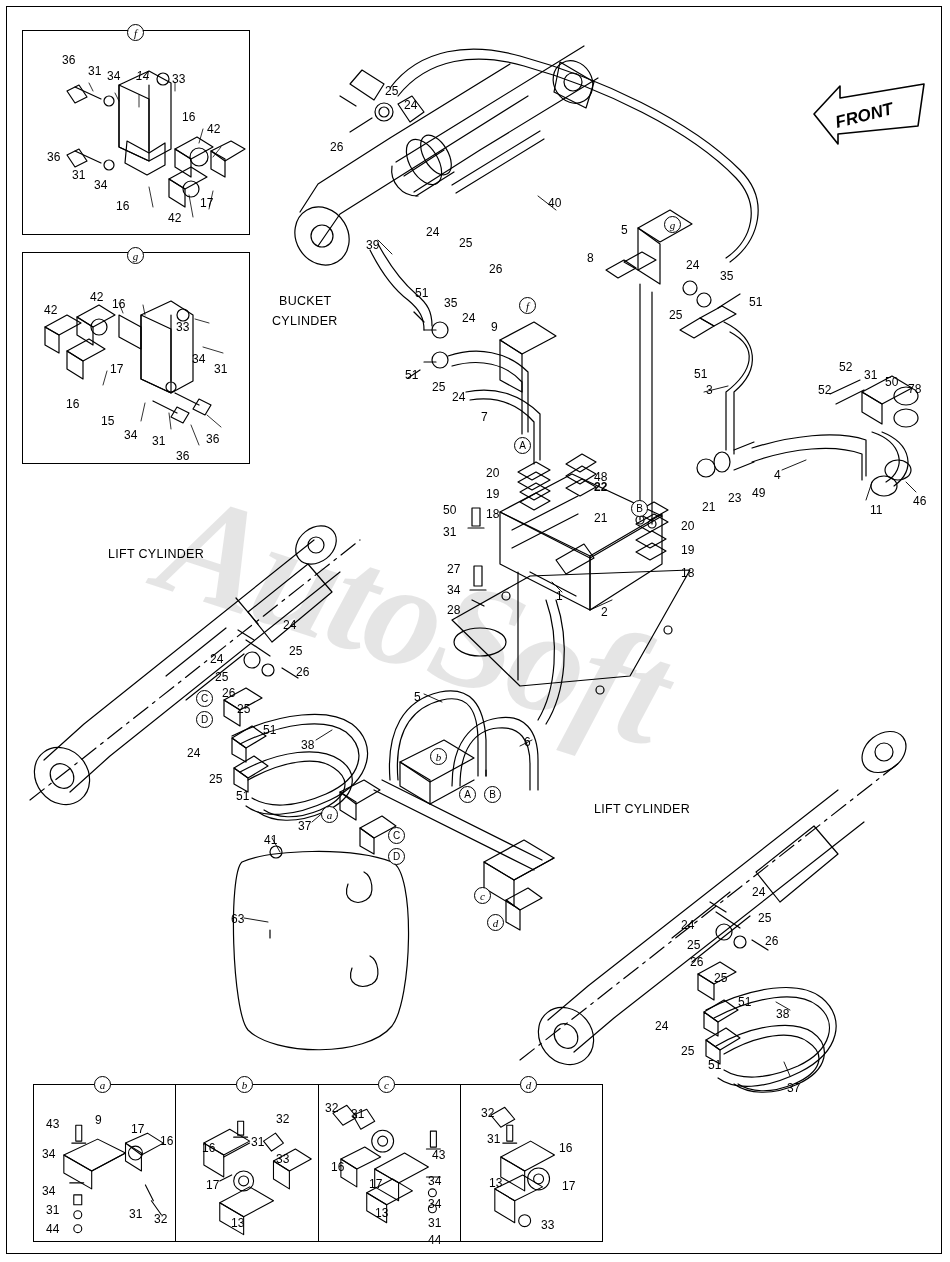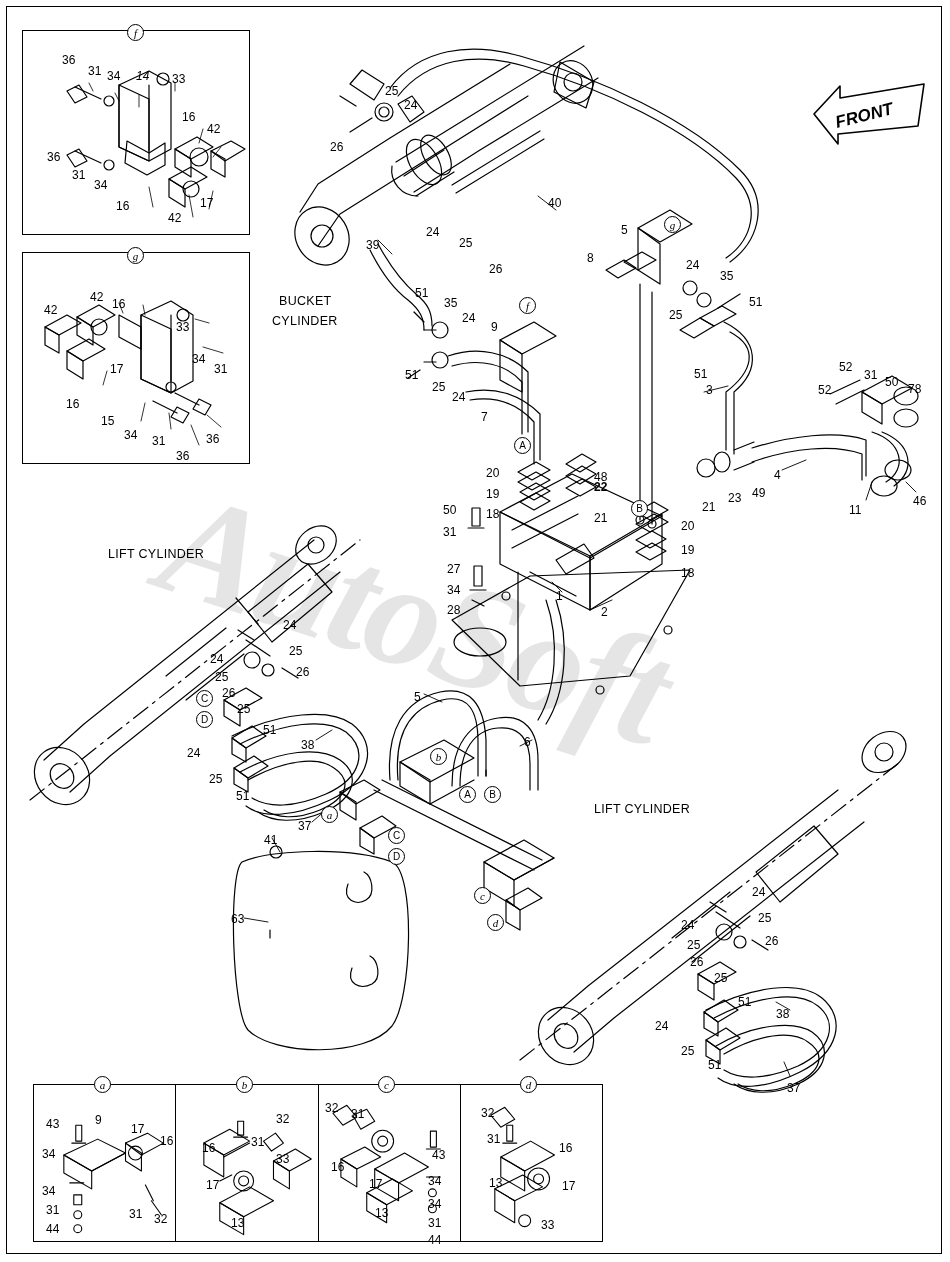--- a/index.html
+++ b/index.html
@@ -608,21 +608,21 @@
       <div class="num" style="left: 405px; top: 368px;">51</div>
       <div class="num" style="left: 432px; top: 380px;">25</div>
       <div class="num" style="left: 452px; top: 390px;">24</div>
       <div class="num" style="left: 481px; top: 410px;">7</div>
       <div class="num" style="left: 839px; top: 360px;">52</div>
       <div class="num" style="left: 864px; top: 368px;">31</div>
       <div class="num" style="left: 885px; top: 375px;">50</div>
       <div class="num" style="left: 908px; top: 382px;">78</div>
       <div class="num" style="left: 818px; top: 383px;">52</div>
       <div class="num" style="left: 774px; top: 468px;">4</div>
-      <div class="num" style="left: 849px; top: 503px;">11</div>
+      <div class="num" style="left: 870px; top: 503px;">11</div>
       <div class="num" style="left: 913px; top: 494px;">46</div>
       <div class="num" style="left: 702px; top: 500px;">21</div>
       <div class="num" style="left: 728px; top: 491px;">23</div>
       <div class="num" style="left: 752px; top: 486px; text-align: center;">49</div>
       <div class="num" style="left: 486px; top: 466px;">20</div>
       <div class="num" style="left: 486px; top: 487px;">19</div>
       <div class="num" style="left: 486px; top: 507px;">18</div>
       <div class="num" style="left: 594px; top: 470px;">48</div>
       <div class="num" style="left: 594px; top: 480px; font-weight: bold;">22</div>
       <div class="num" style="left: 594px; top: 511px;">21</div>

